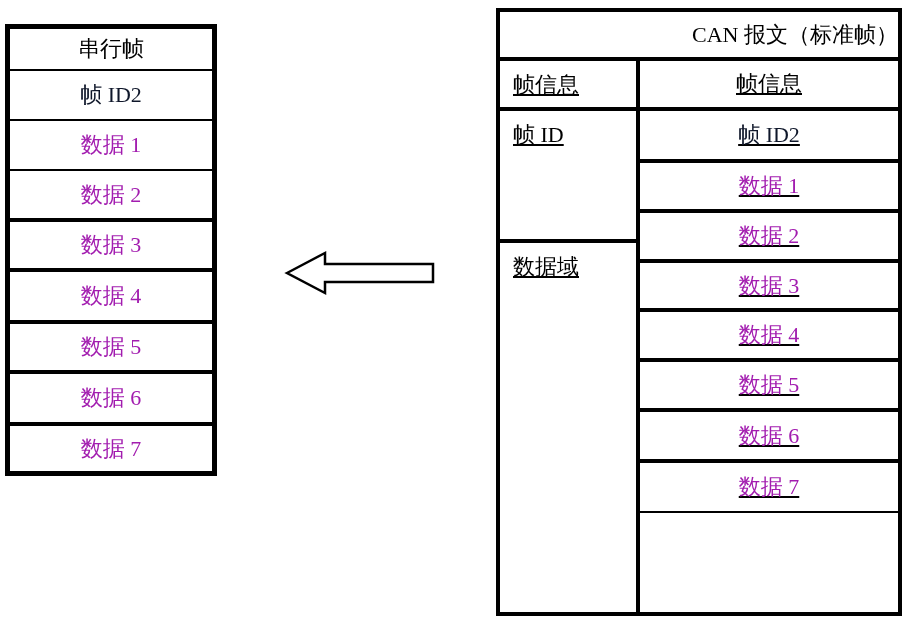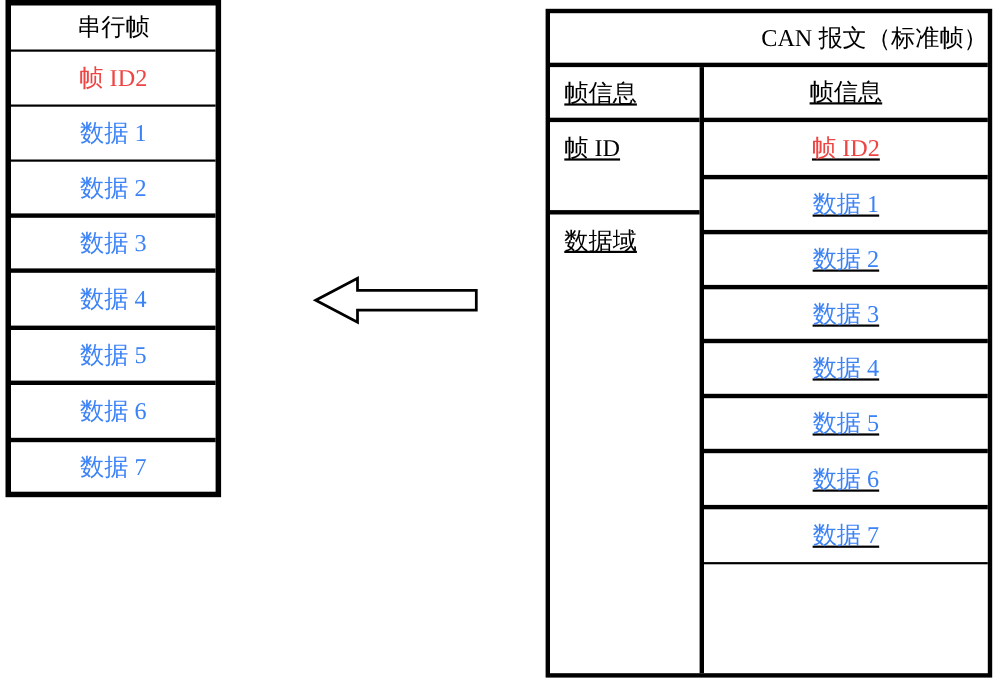--- a/index.html
+++ b/index.html
@@ -3,21 +3,21 @@
 <meta charset="utf-8">
 <style>
   html,body{margin:0;padding:0;background:#ffffff;}
   .canvas{
     position:relative;width:904px;height:622px;background:#ffffff;overflow:hidden;
     font-family:"Liberation Serif","DejaVu Serif",serif;
     font-size:22px;color:#000;
   }
   
   .ltable{
-    position:absolute;left:5px;top:0;width:196px;height:452px;
+    position:absolute;left:5px;top:24px;width:212px;height:452px;
     border:5px solid #000;box-sizing:border-box;
     display:flex;flex-direction:column;background:#fff;
   }
   .lrow{
     box-sizing:border-box;display:flex;align-items:center;justify-content:center;
     border-bottom:4px solid #000;
   }
   .lrow.thin{border-bottom-width:2px;}
   .lrow.last{border-bottom:none;flex:1;}
   
@@ -41,22 +41,22 @@
     padding:9px 0 0 13px;
   }
   .lc-cell.grow{flex:1;border-bottom:none;}
   .rc-cell{
     box-sizing:border-box;border-bottom:4px solid #000;
     display:flex;align-items:center;justify-content:center;
   }
   .rc-cell.thin{border-bottom-width:2px;}
   .rc-cell.grow{flex:1;border-bottom:none;}
   
-  .c-red{color:#ef4444;}
-  .c-blue{color:#3b82f6;}
+  .c-red{color:#0f172a;}
+  .c-blue{color:#a21caf;}
   .c-black{color:#000;}
   
   .arrow-wrap{position:absolute;left:284px;top:250px;width:152px;height:46px;}
 </style>
 </head>
 <body>
 
 <div class="canvas">
 
   <div class="ltable">
@@ -97,21 +97,21 @@
 
   <div class="rtable">
     <div class="rtitle">
       <span>CAN 报文（标准帧）</span>
     </div>
     <div class="rbody">
       <div class="rcol-left">
         <div class="lc-cell" style="height:50px">
           <span>帧信息</span>
         </div>
-        <div class="lc-cell" style="height:84px">
+        <div class="lc-cell" style="height:132px">
           <span>帧 ID</span>
         </div>
         <div class="lc-cell grow">
           <span>数据域</span>
         </div>
       </div>
       <div class="rcol-right">
         <div class="rc-cell c-black" style="height:50px">
           <span>帧信息</span>
         </div>

